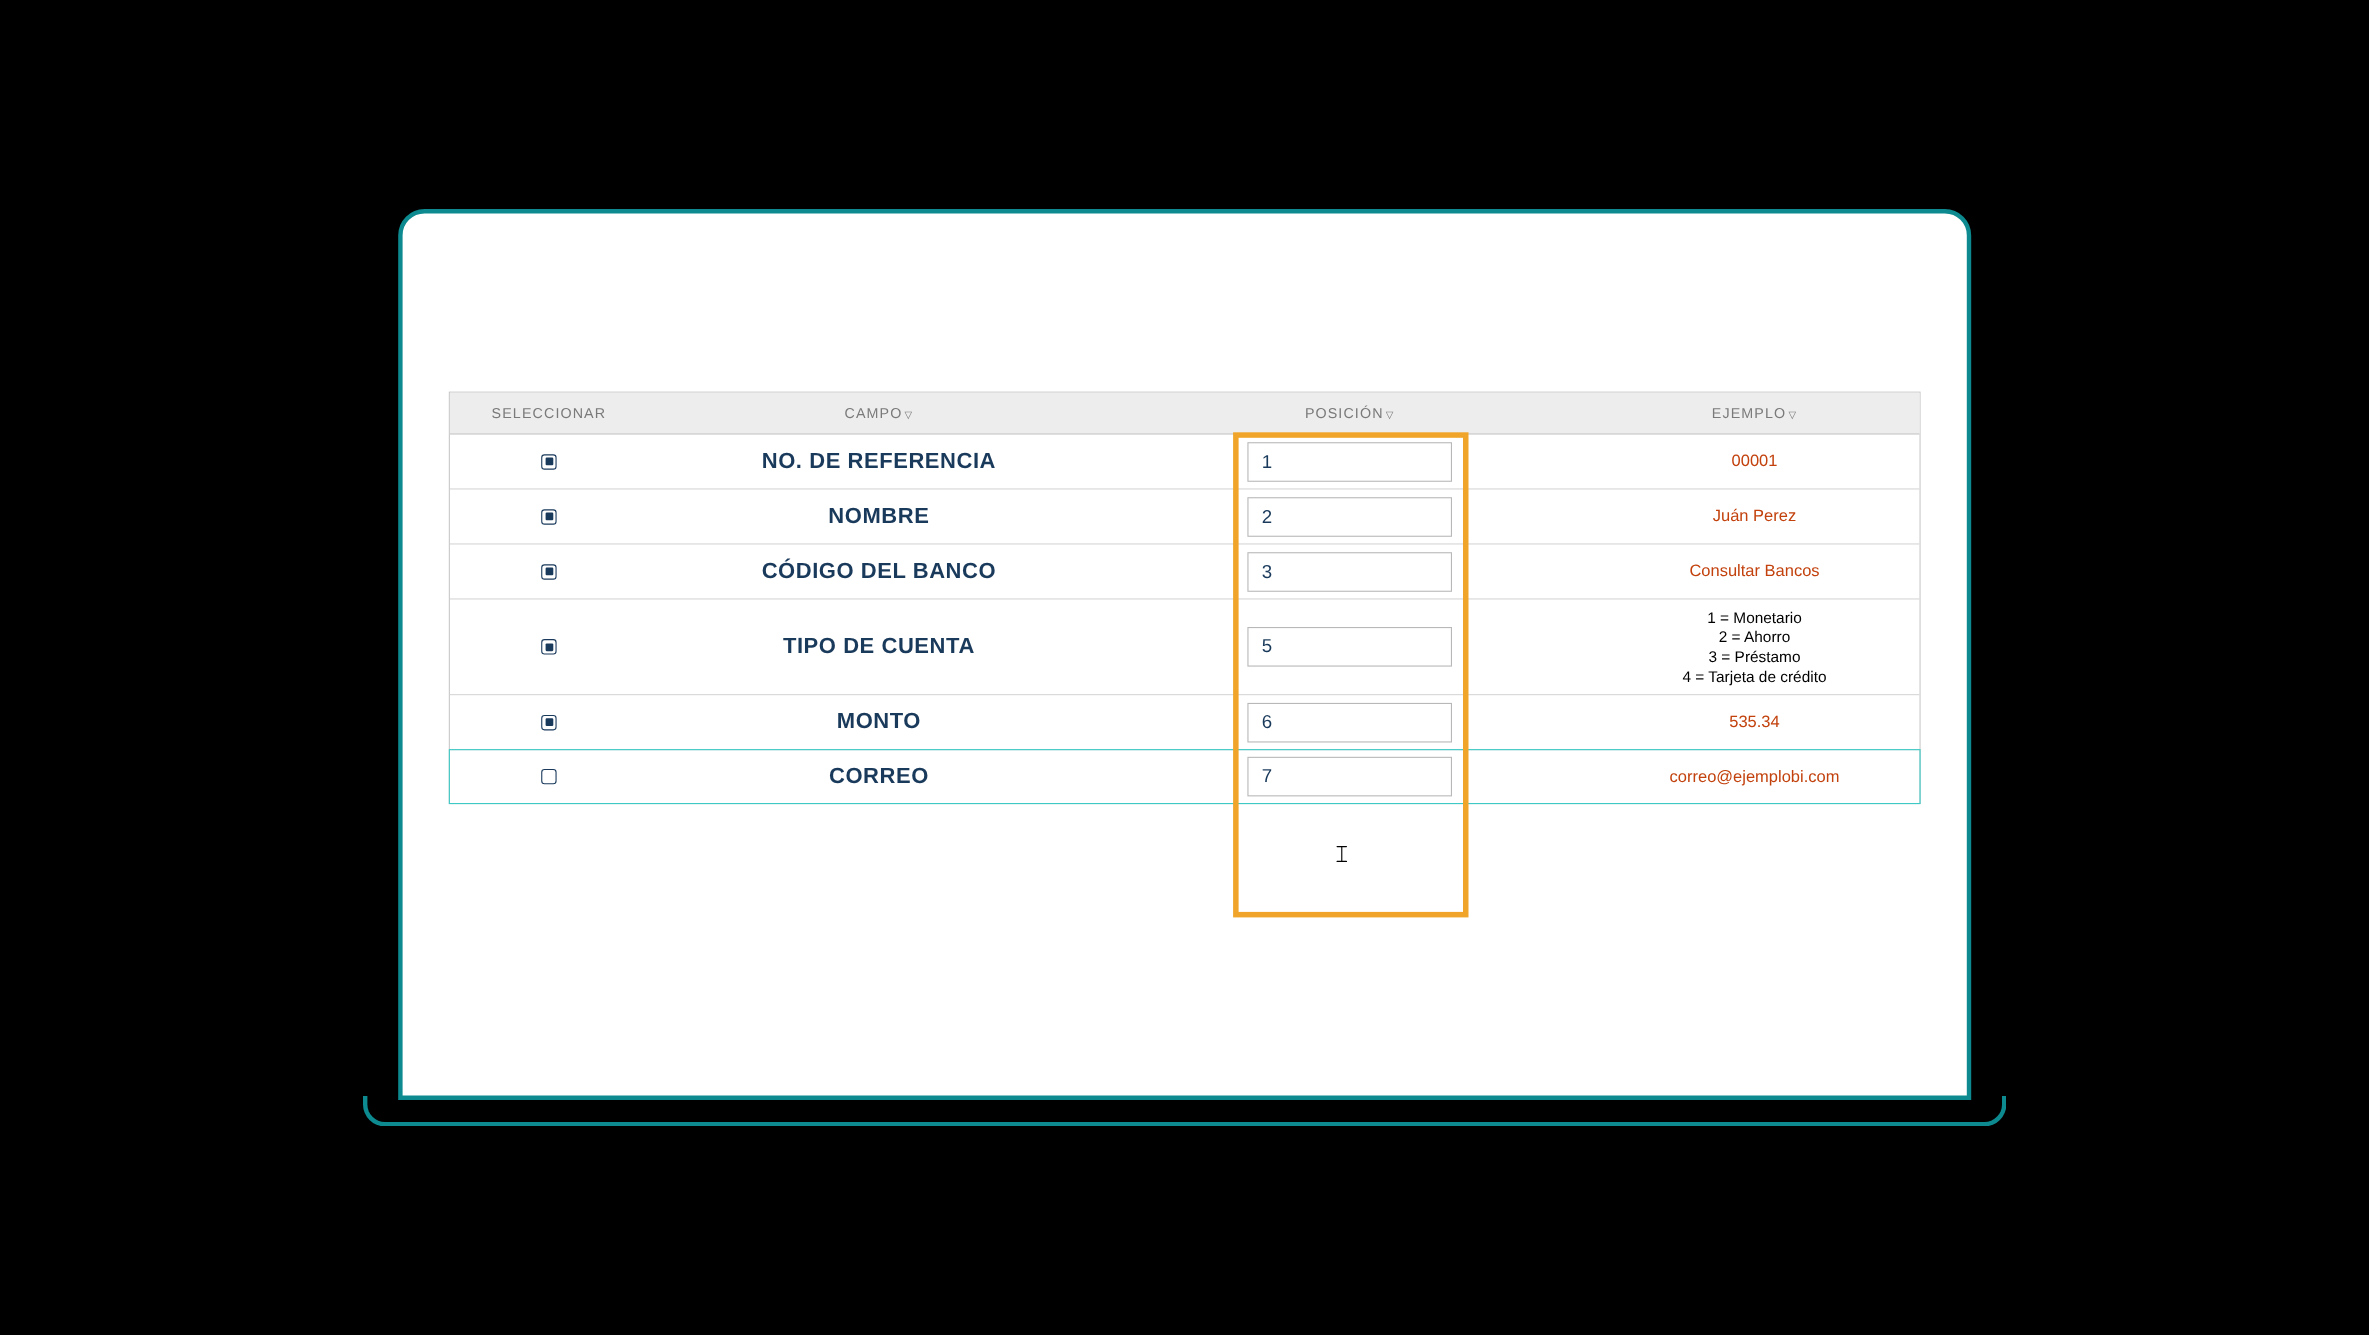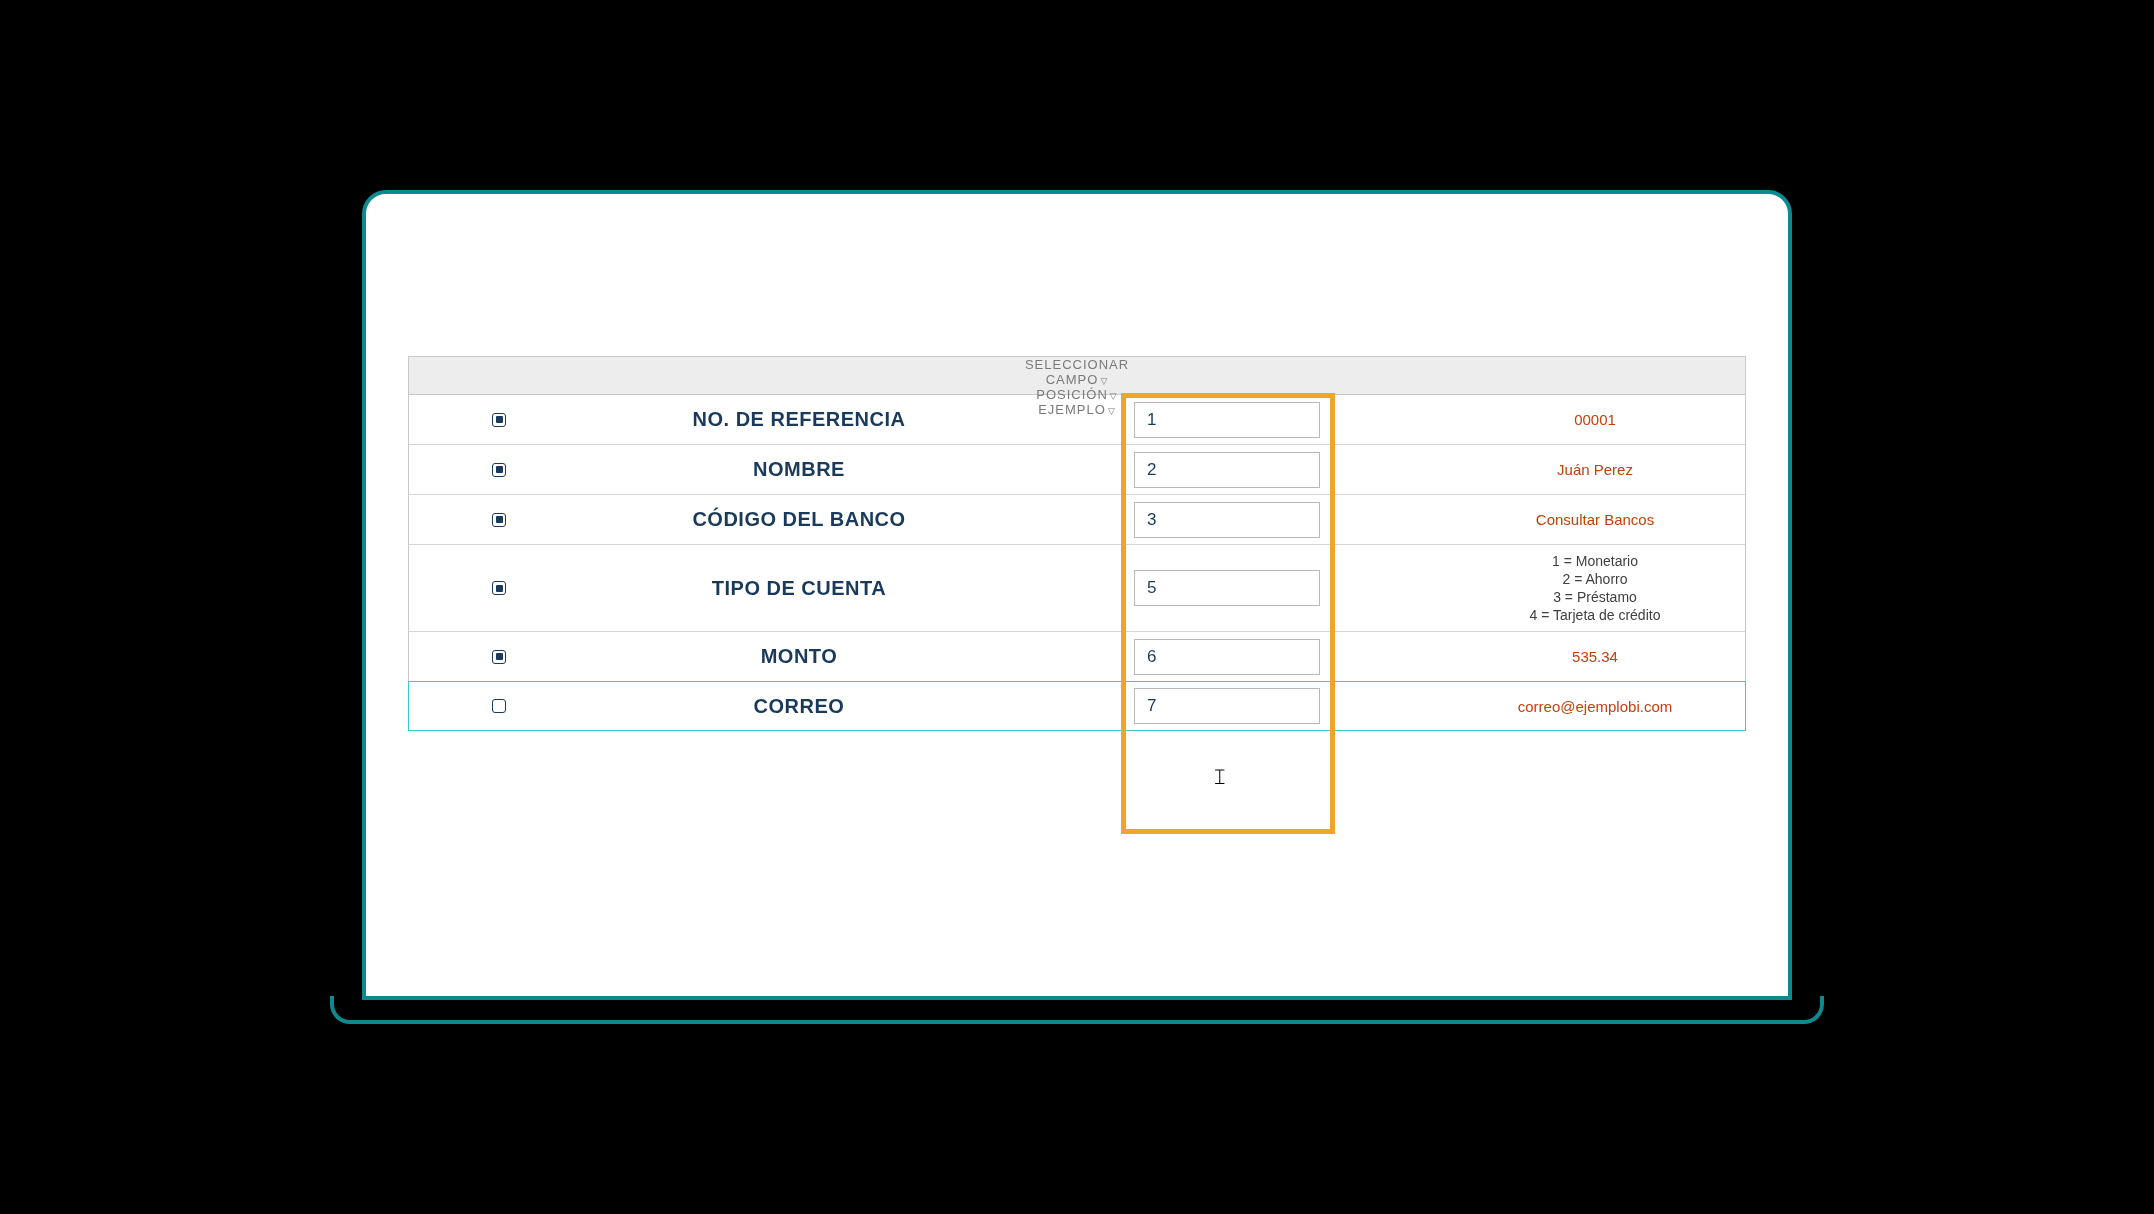--- a/index.html
+++ b/index.html
@@ -45,21 +45,20 @@
     }
     .thead {
       display: flex;
       background: #ededed;
       border-bottom: 1px solid #c8c8c8;
       font-size: 13px;
       letter-spacing: 1px;
       color: #7a7a7a;
       height: 38px;
       align-items: center;
-      flex-direction: column;
     }
     .col-select { width: 180px; text-align: center; }
     .col-campo { width: 420px; text-align: center; position: relative; }
     .col-posicion { flex: 1; text-align: center; position: relative; }
     .col-ejemplo { width: 300px; text-align: center; position: relative; }
     .sort-icon {
       display: inline-block;
       margin-left: 2px;
       font-size: 9px;
       color: #7a7a7a;
@@ -119,21 +118,21 @@
       color: #c2410c;
       font-size: 15px;
     }
     .ejemplo-multi {
       display: flex;
       flex-direction: column;
       align-items: center;
       gap: 2px;
       padding: 8px 0;
     }
-    .ejemplo-multi span { display: block; color: #404040; font-size: 14px; }
+    .ejemplo-multi span { display: block; color: #000000; font-size: 14px; }
     .highlight-box {
       position: absolute;
       border: 5px solid #f0a52a;
       pointer-events: none;
       z-index: 5;
     }
     .cursor-caret {
       position: absolute;
       font-size: 22px;
       color: #000;

